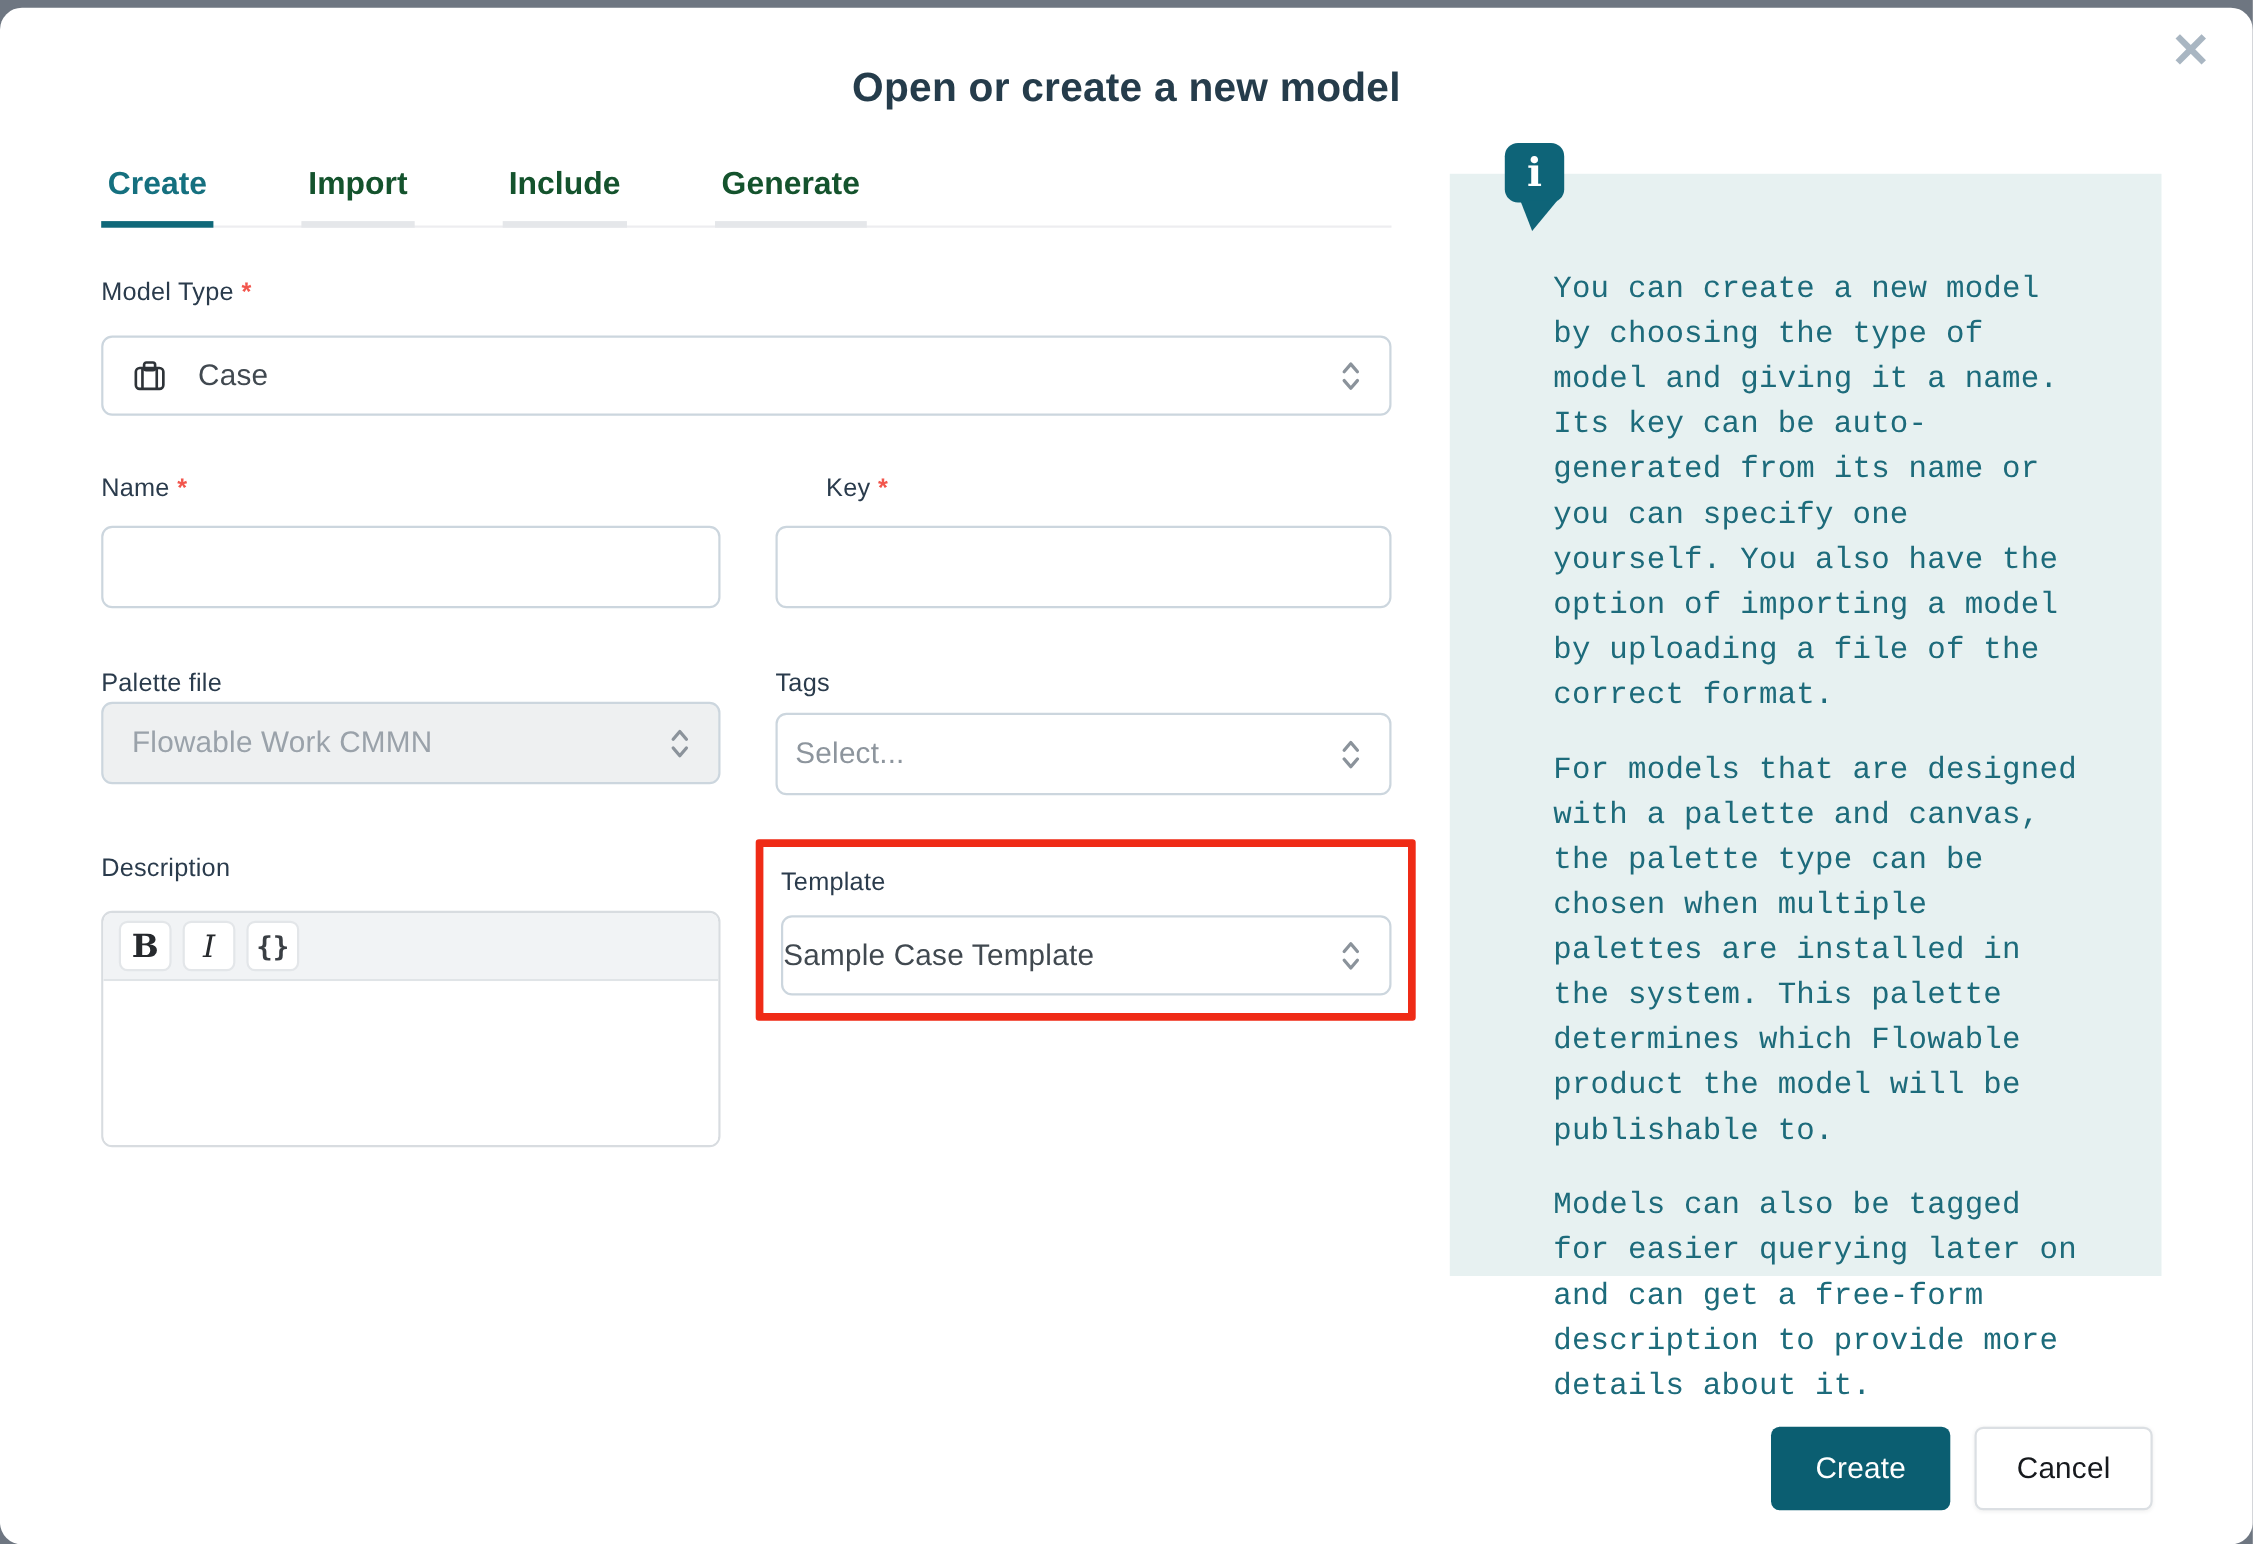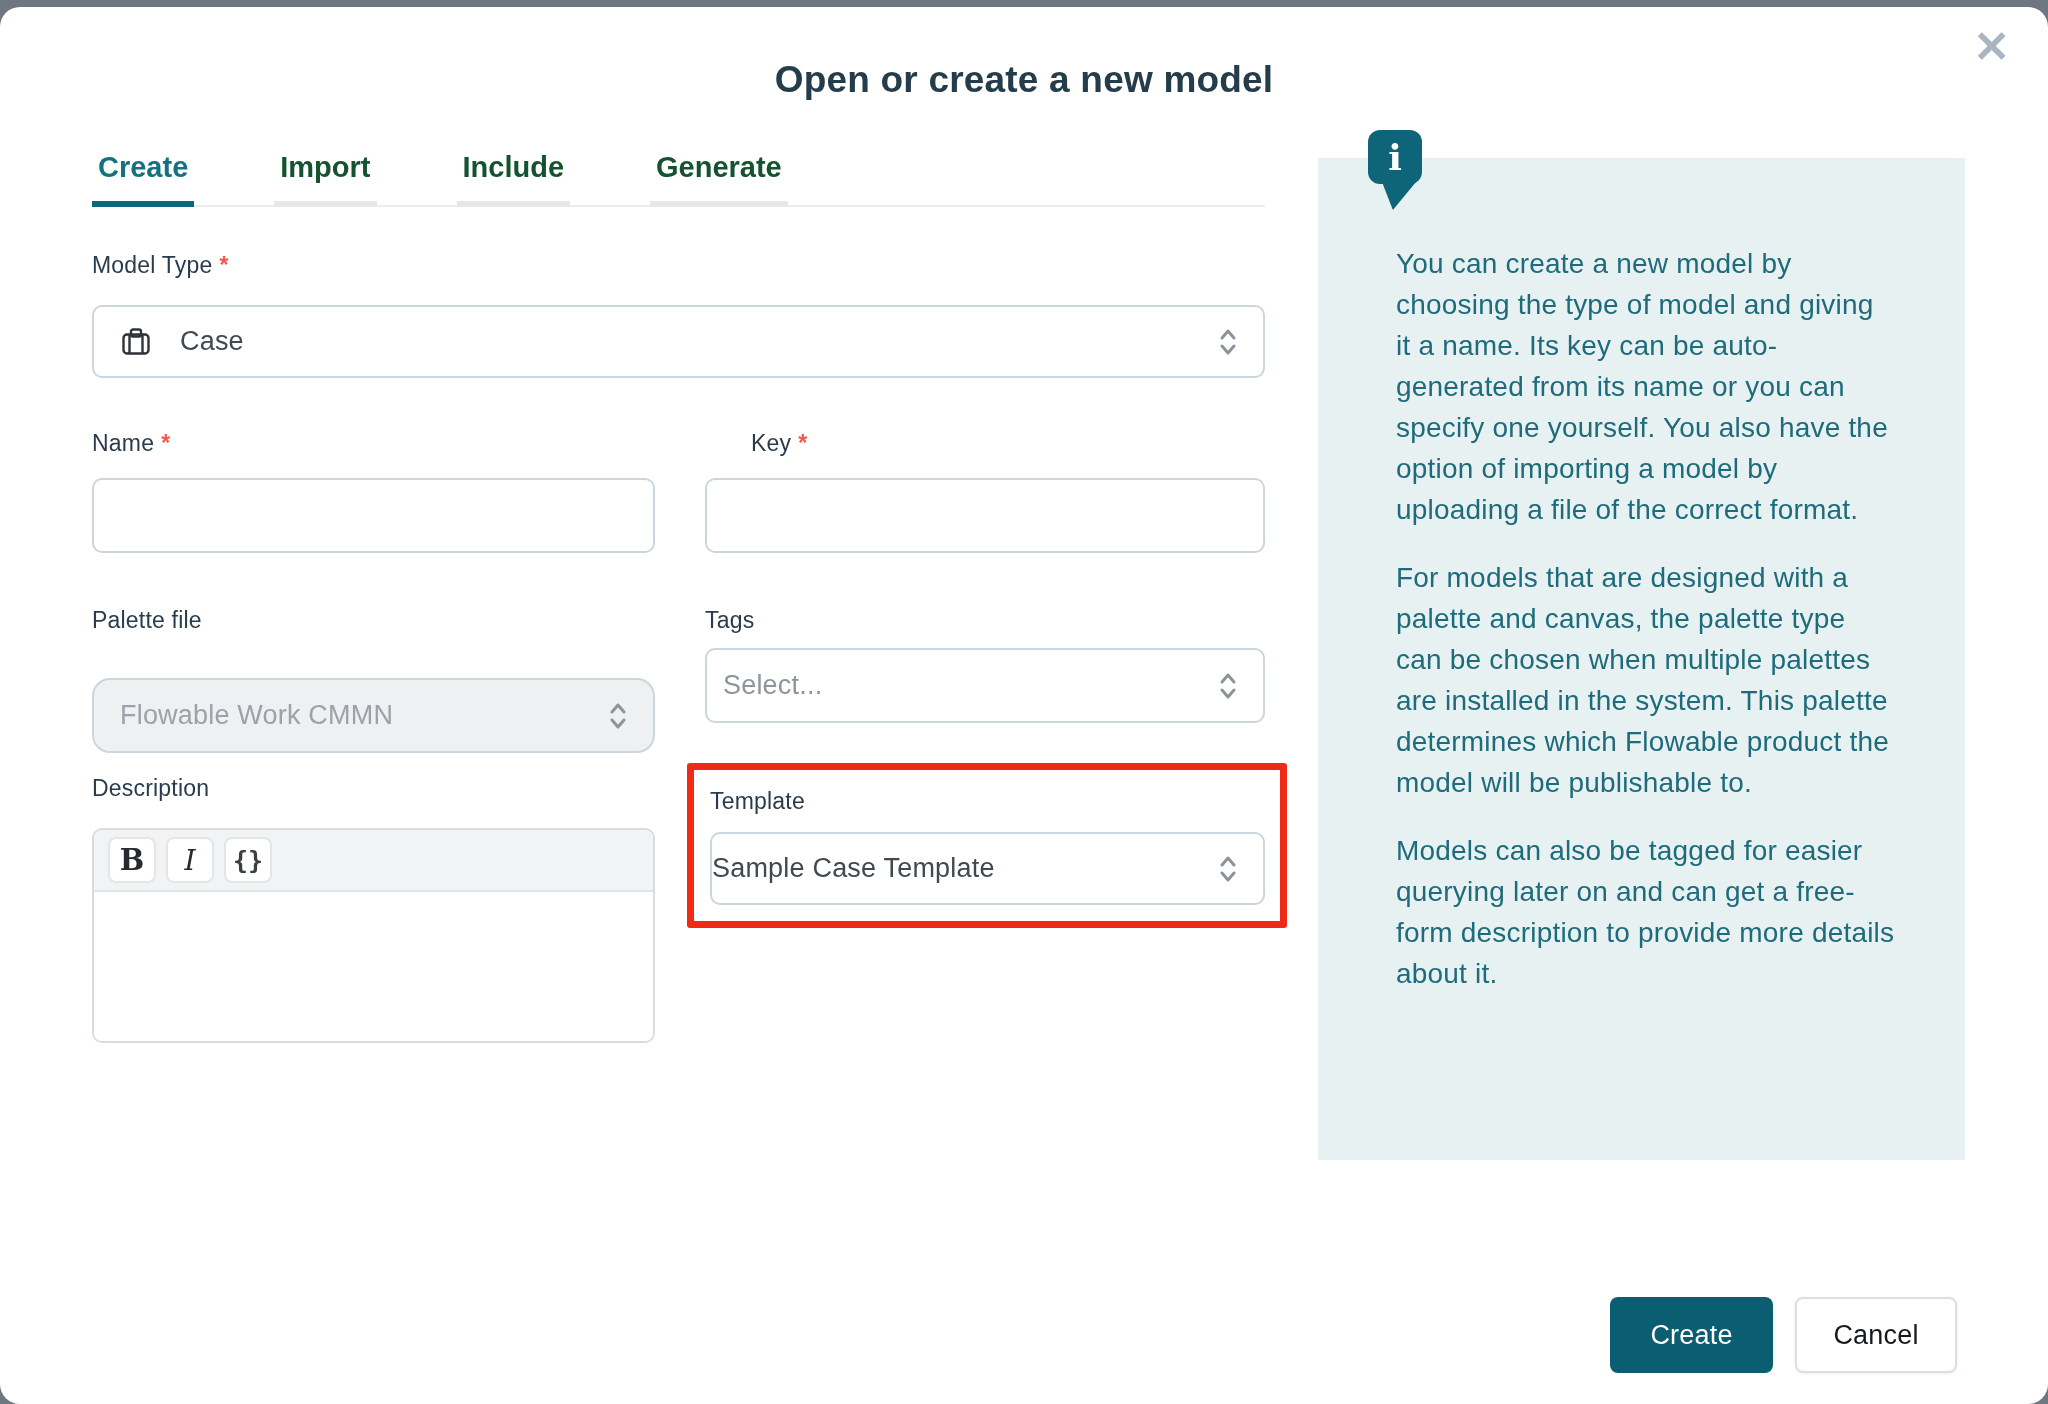--- a/index.html
+++ b/index.html
@@ -79,21 +79,21 @@
     position:absolute;left:687px;top:756px;width:600px;height:165px;
     border:7px solid #ef2b16;border-radius:3px;box-sizing:border-box;pointer-events:none;
   }
   
   .panel{
     position:absolute;left:1318px;top:151px;width:647px;height:1002px;
     background:#e7f1f1;box-sizing:border-box;
     padding:85px 70px 0 78px;
   }
   .panel p{
-    margin:0 0 27px 0;font-size:28px;line-height:41px;color:#1d6b7b;letter-spacing:.2px;
+    margin:0 0 27px 16px;font-size:28px;line-height:41px;color:#1d6b7b;letter-spacing:.2px;font-family:Liberation Mono, monospace;
   }
   .info-bubble{
     position:absolute;left:1368px;top:123px;width:54px;height:54px;
     background:#0e6478;border-radius:12px;color:#fff;
     display:flex;align-items:center;justify-content:center;
     font-family:"DejaVu Serif",serif;font-weight:700;font-size:36px;
   }
   .info-tail{
     position:absolute;left:1382px;top:175px;width:34px;height:28px;
     background:#0e6478;clip-path:polygon(0 0,100% 0,32% 100%);
@@ -152,21 +152,21 @@
     <span>Name</span><span class="req">*</span>
   </div>
   <input class="text-input" style="left: 92px; top: 471px; width: 563px; height: 75px;" value="">
 
   <div class="label" style="left:705px;top:423px;margin-left:46px;">
     <span>Key</span><span class="req">*</span>
   </div>
   <input class="text-input" style="left: 705px; top: 471px; width: 560px; height: 75px;" value="">
 
   <div class="label" style="left:92px;top:600px;">Palette file</div>
-  <div class="field disabled" style="left:92px;top:671px;width:563px;height:75px;padding-left:26px;border-radius:18px;">
+  <div class="field disabled" style="left:92px;top:631px;width:563px;height:75px;padding-left:26px;">
     <span class="val">Flowable Work CMMN</span>
     <span class="chev">
       <svg width="22" height="32" viewBox="0 0 22 32" fill="none" stroke="#8b939b" stroke-width="3" stroke-linecap="round" stroke-linejoin="round">
         <path d="M5 12 L11 5 L17 12"></path>
           <path d="M5 20 L11 27 L17 20"></path>
       </svg>
     </span>
   </div>
 
   <div class="label" style="left:705px;top:600px;">Tags</div>

